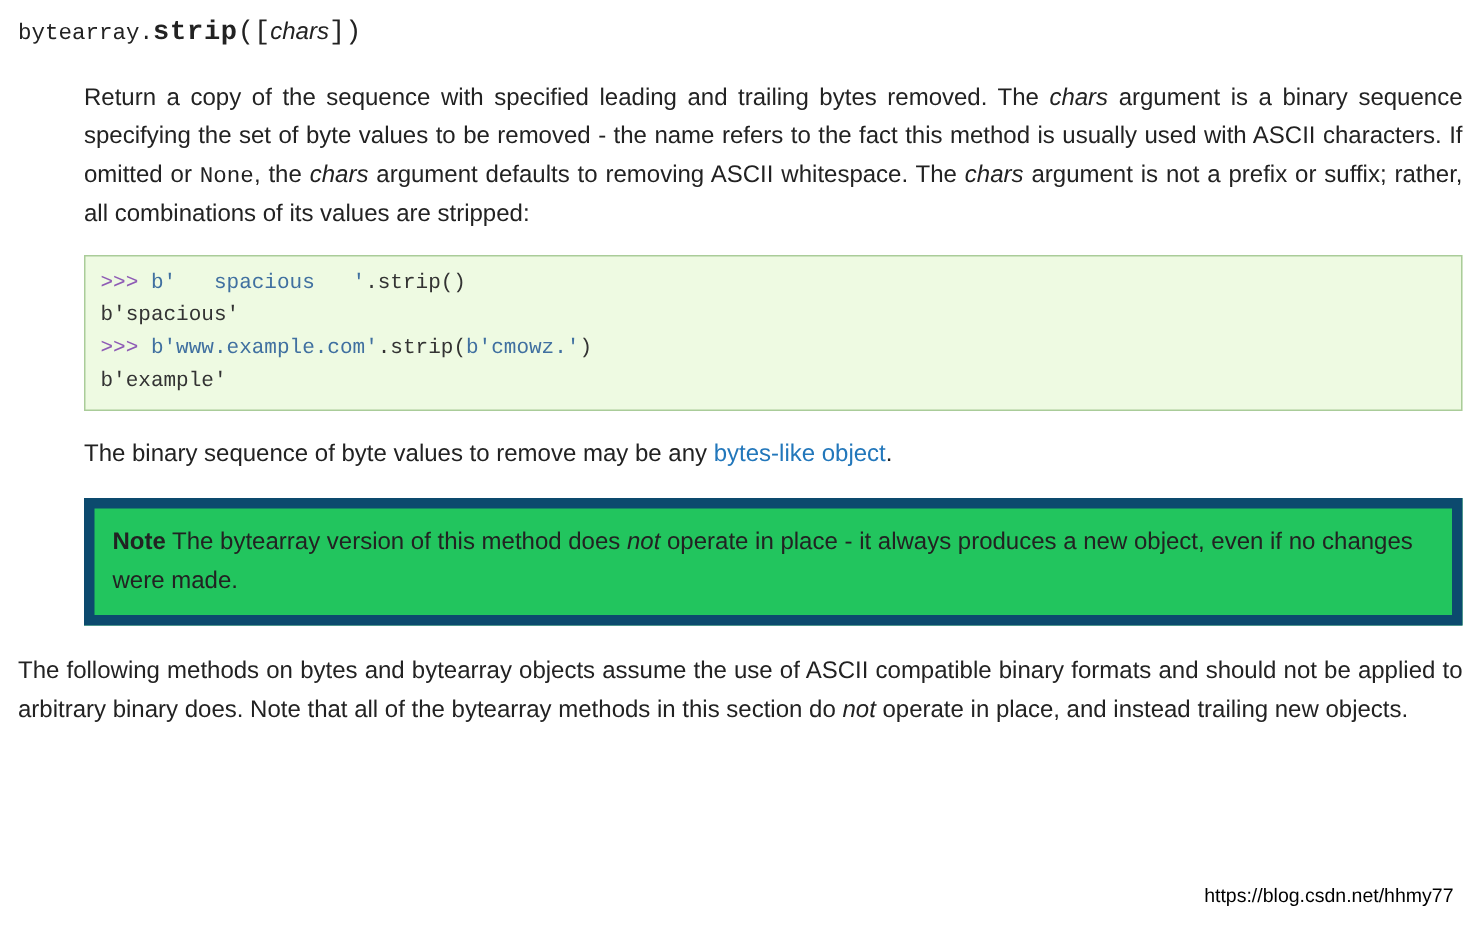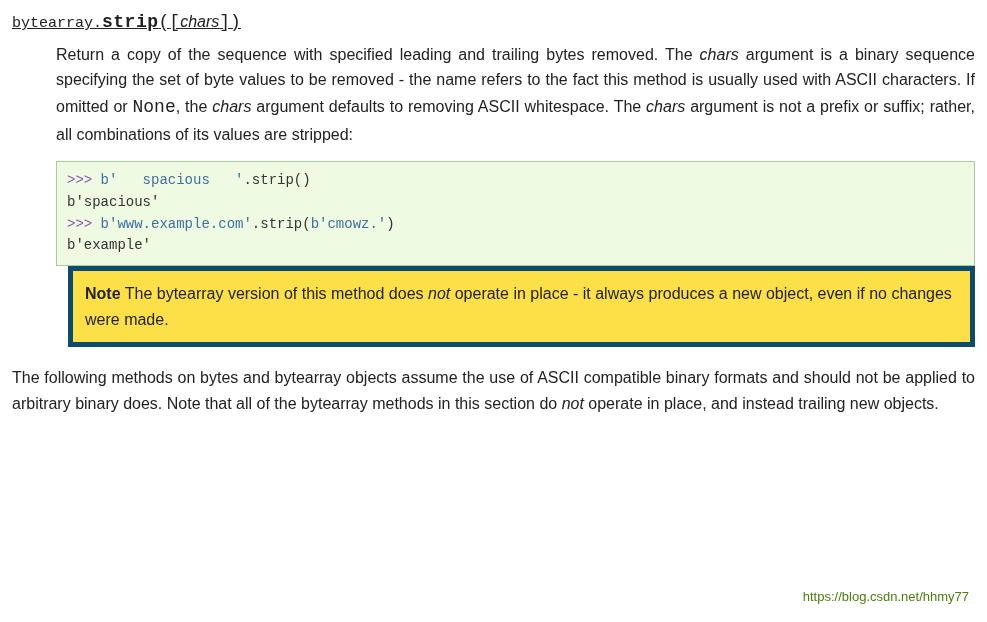--- a/index.html
+++ b/index.html
@@ -8,22 +8,21 @@
     width: 987px;
     box-sizing: border-box;
     font-family: Arial, Helvetica, sans-serif;
     font-size: 16px;
     color: #222;
     line-height: 1.6;
     background: #fff;
   }
   .sig {
     font-size: 16px;
-    margin-bottom: 5px;
-    text-decoration: underline;
+    margin-bottom: 16px;
   }
   .sig .cls {
     font-family: "Courier New", monospace;
     font-size: 15px;
   }
   .sig .method {
     font-family: "Courier New", monospace;
     font-weight: bold;
     font-size: 18px;
     letter-spacing: 0.5px;
@@ -37,61 +36,61 @@
     font-family: Arial, Helvetica, sans-serif;
   }
   .doc-body {
     margin-left: 44px;
   }
   .desc {
     text-align: justify;
     margin: 0 0 14px 0;
   }
   .desc .ital { font-style: italic; }
-  .desc .mono { font-family: "Courier New", monospace; font-size: 18px; }
+  .desc .mono { font-family: "Courier New", monospace; font-size: 15px; }
   .code-block {
     background: #eefae2;
     border: 1px solid #aacc99;
     padding: 8px 10px;
     font-family: "Courier New", monospace;
     font-size: 14px;
     line-height: 1.55;
     white-space: pre;
     color: #333;
+    margin-bottom: 16px;
   }
   .code-block .prompt { color: #8e5bb5; }
   .code-block .str    { color: #4070a0; }
   .code-block .plain  { color: #333; }
   .after-code {
     margin: 0 0 16px 0;
   }
   .after-code a {
     color: #2277bb;
     text-decoration: none;
   }
   .note-box {
-    background: #fde047;
-    border: 5px solid #0c4a6e;
+    background: #22c55e;
+    border: 7px solid #0c4a6e;
     padding: 10px 12px;
     line-height: 1.6;
     margin-bottom: 10px;
-    margin-left: 12px;
   }
   .note-box .note-label { font-weight: bold; }
   .note-box .ital { font-style: italic; }
   .outro {
     text-align: justify;
     margin: 18px 0 0 0;
   }
   .outro .ital { font-style: italic; }
   .watermark {
     position: absolute;
     right: 18px;
     bottom: 14px;
-    color: #4d7c0f;
+    color: #000000;
     font-size: 13px;
     font-family: Arial, sans-serif;
     pointer-events: none;
   }
 </style>
 </head>
 <body>
 
 <div class="sig">
   <span class="cls">bytearray.</span><span class="method">strip</span><span class="punct">(</span><span class="punct">[</span><span class="param">chars</span><span class="punct">]</span><span class="punct">)</span>
@@ -101,20 +100,23 @@
 
   <p class="desc">
     <span>Return a copy of the sequence with specified leading and trailing bytes removed. The </span><span class="ital">chars</span><span> argument is a binary sequence specifying the set of byte values to be removed - the name refers to the fact this method is usually used with ASCII characters. If omitted or </span><span class="mono">None</span><span>, the </span><span class="ital">chars</span><span> argument defaults to removing ASCII whitespace. The </span><span class="ital">chars</span><span> argument is not a prefix or suffix; rather, all combinations of its values are stripped:</span>
   </p>
 
   <div class="code-block"><span class="prompt">&gt;&gt;&gt; </span><span class="str">b'   spacious   '</span><span class="plain">.strip()</span>
 <span class="plain">b'spacious'</span>
 <span class="prompt">&gt;&gt;&gt; </span><span class="str">b'www.example.com'</span><span class="plain">.strip(</span><span class="str">b'cmowz.'</span><span class="plain">)</span>
 <span class="plain">b'example'</span></div>
 
+  <p class="after-code">
+    <span>The binary sequence of byte values to remove may be any </span><a href="#">bytes-like object</a><span>.</span>
+  </p>
 
   <div class="note-box">
     <span class="note-label">Note</span><span>  The bytearray version of this method does </span><span class="ital">not</span><span> operate in place - it always produces a new object, even if no changes were made.</span>
   </div>
 
 </div>
 
 <p class="outro">
   <span>The following methods on bytes and bytearray objects assume the use of ASCII compatible binary formats and should not be applied to arbitrary binary does. Note that all of the bytearray methods in this section do </span><span class="ital">not</span><span> operate in place, and instead trailing new objects.</span>
 </p>

